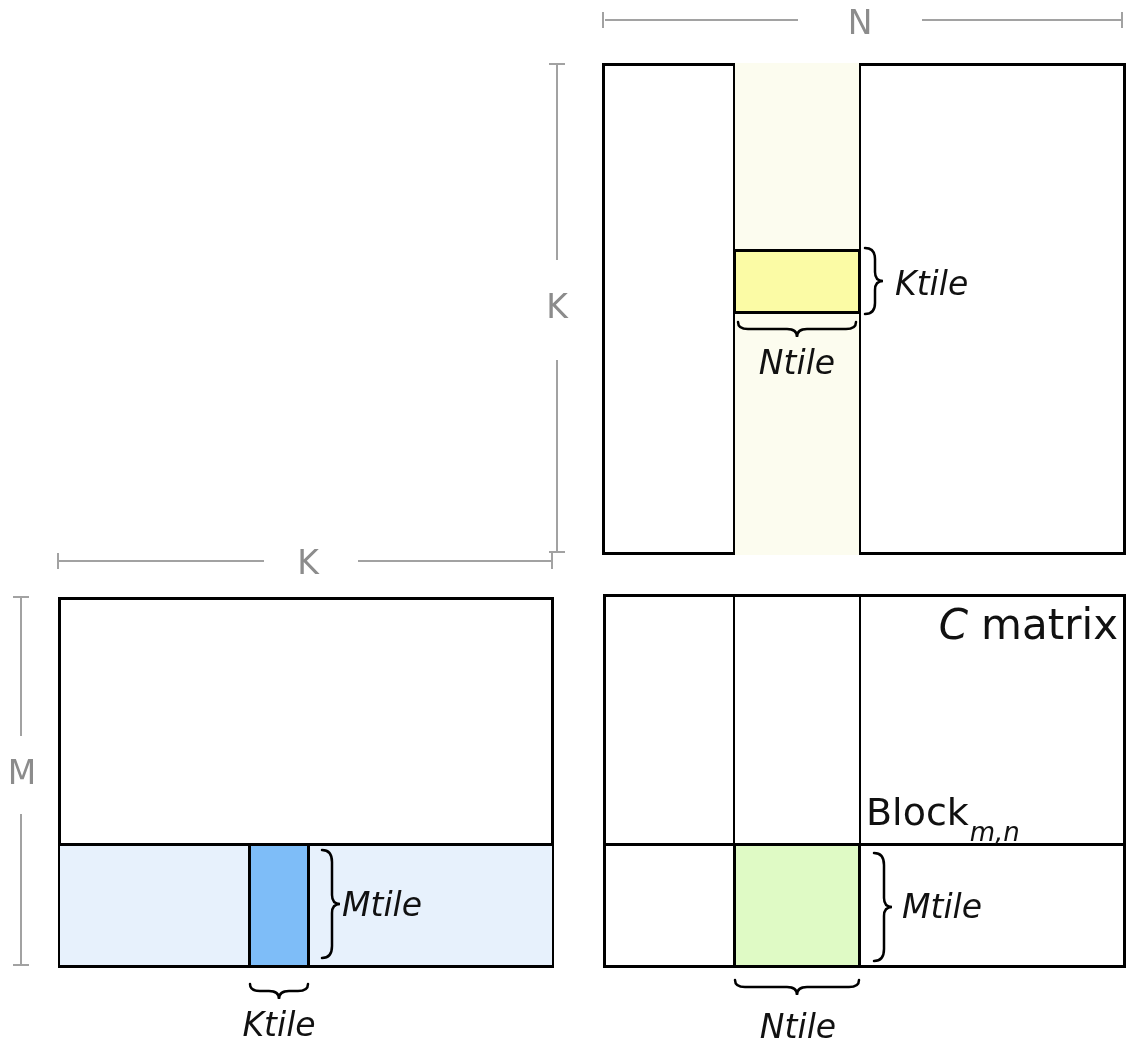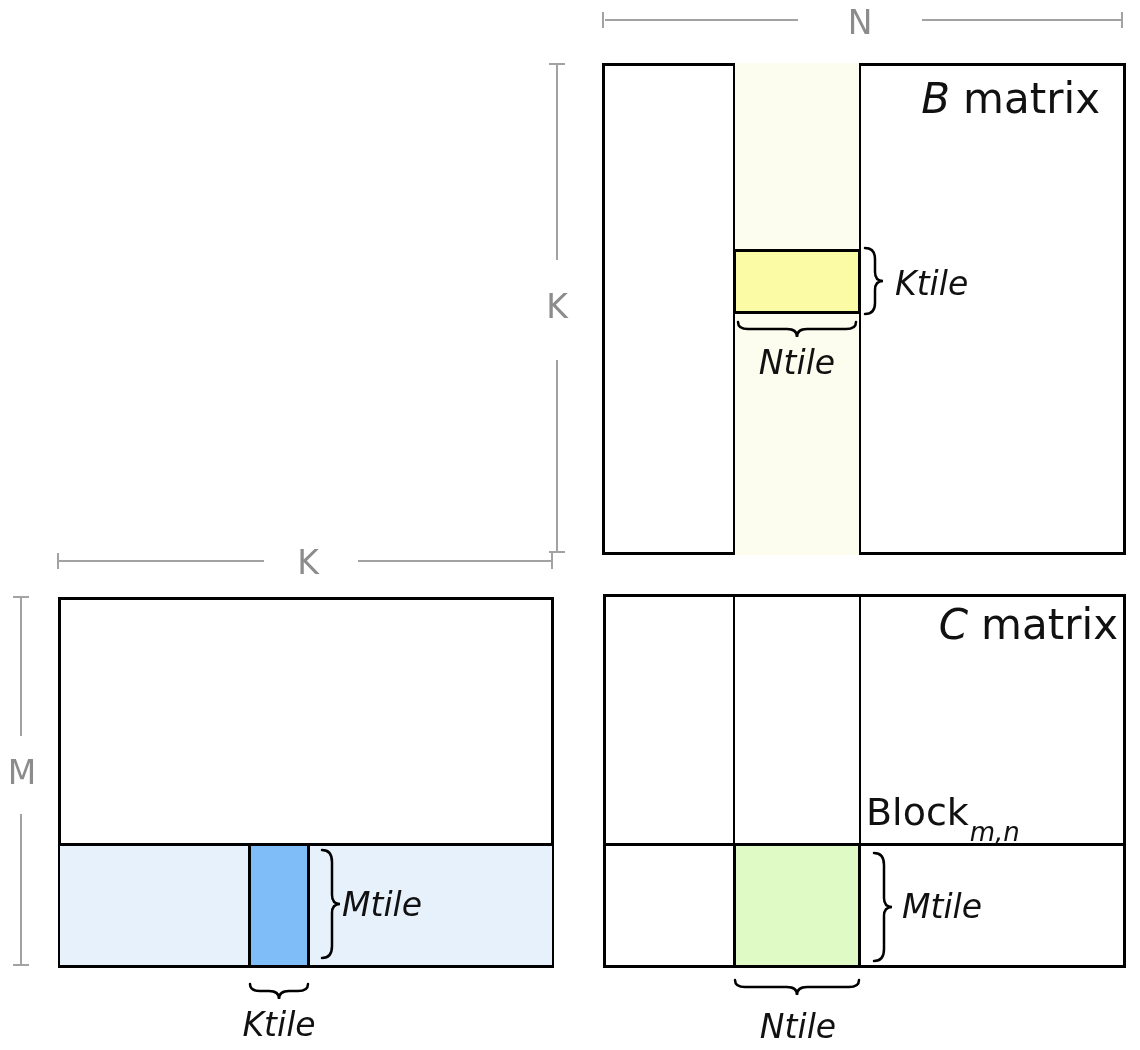--- a/index.html
+++ b/index.html
@@ -55,23 +55,20 @@
     <div class="tick-h" style="left:549px;top:63px;"></div>
     <div class="seg-v" style="left:556px;top:65px;height:195px;"></div>
     <span class="dimlabel" style="left:557px;top:306px;">K</span>
     <div class="seg-v" style="left:556px;top:360px;height:191px;"></div>
     <div class="tick-h" style="left:549px;top:551px;"></div>
   </div>
 
   <div class="box" style="left:602px;top:63px;width:524px;height:492px;"></div>
   <div class="b-column" style="left:733px;top:63px;width:128px;height:492px;"></div>
   <div class="b-ktile" style="left:733px;top:249px;width:128px;height:65px;"></div>
-  <div class="mtitle" style="right:40px;top:76px;">
-    <span class="it">B</span><span class="word">matrix</span>
-  </div>
   <svg class="brace" style="left:863px;top:246px;" width="22" height="70" viewBox="0 0 22 70">
     <path d="M2 2 Q12 2 12 13 L12 26 Q12 35 20 35 Q12 35 12 44 L12 57 Q12 68 2 68" fill="none" stroke="#000" stroke-width="2.5" stroke-linecap="round"></path>
   </svg>
   <span class="tlabel" style="left:895px;top:265px;">Ktile</span>
   <svg class="brace" style="left:736px;top:320px;" width="122" height="20" viewBox="0 0 122 20">
     <path d="M2 2 Q2 9 12 9 L51 9 Q61 9 61 17 Q61 9 71 9 L110 9 Q120 9 120 2" fill="none" stroke="#000" stroke-width="2.5" stroke-linecap="round"></path>
   </svg>
   <span class="tlabel centered" style="left:797px;top:344px;">Ntile</span>
 
   <div>

